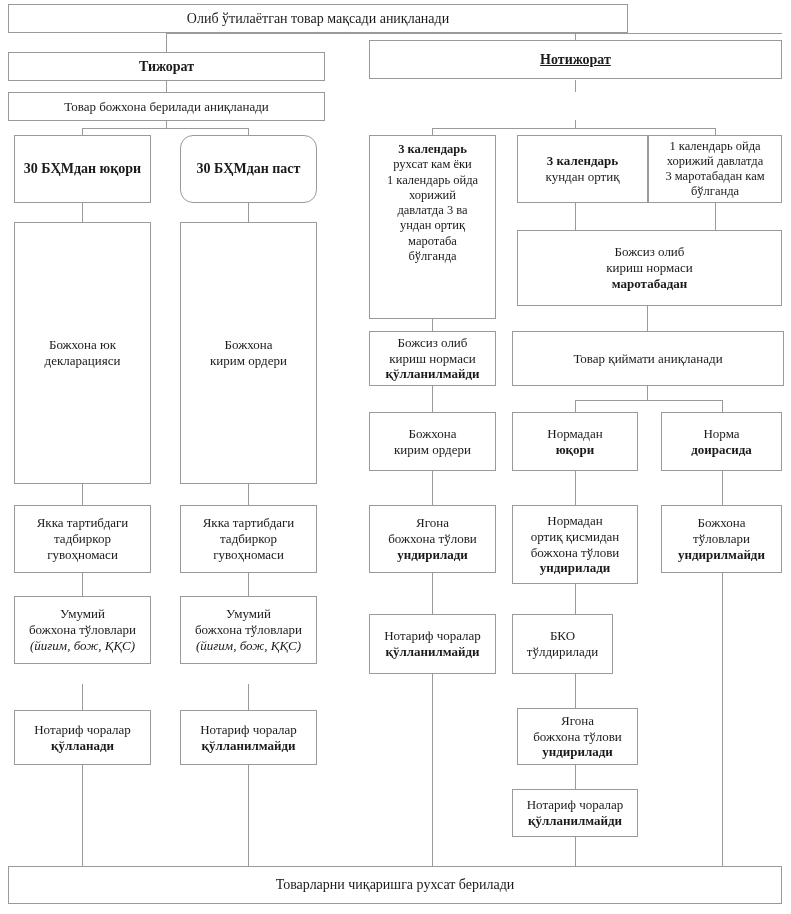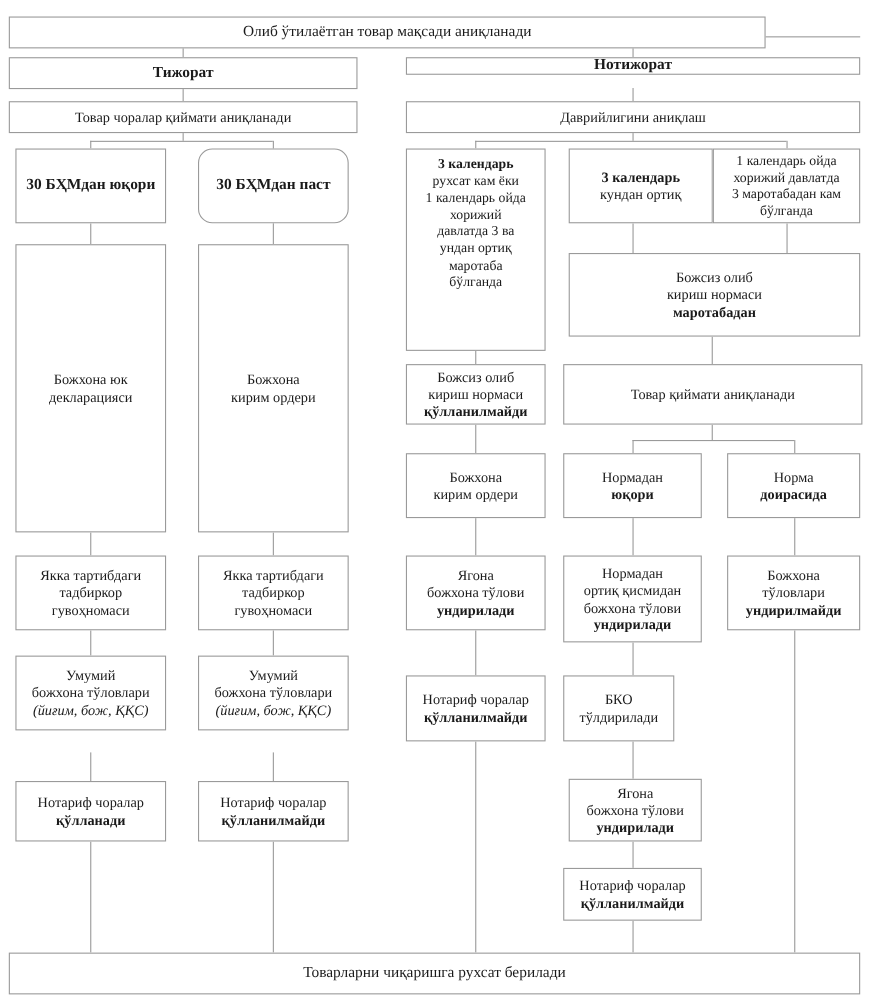--- a/index.html
+++ b/index.html
@@ -113,39 +113,36 @@
   <div class="conn vline" style="left:575px; top:674px; height:34px;"></div>
 
   <div class="conn vline" style="left:575px; top:765px; height:24px;"></div>
 
   <div class="conn vline" style="left:575px; top:837px; height:29px;"></div>
 
   <div class="conn vline" style="left:722px; top:471px; height:34px;"></div>
 
   <div class="conn vline" style="left:722px; top:573px; height:293px;"></div>
 
-  <div class="box f14" style="left:8px; top:15px; width:688px; height:29px;text-align:center;">
+  <div class="box f14" style="left:8px; top:4px; width:620px; height:29px;text-align:center;">
     <span>Олиб ўтилаётган товар мақсади аниқланади</span>
   </div>
 
   <div class="box f14 bold" style="left:8px; top:52px; width:317px; height:29px;">
     <span>Тижорат</span>
   </div>
 
-  <div class="box f14 bold" style="left:369px; top:52px; width:413px; height:16px;">
+  <div class="box f14 bold" style="left:369px; top:40px; width:413px; height:39px;text-decoration:underline;">
     <span>Нотижорат</span>
   </div>
 
   <div class="box f13" style="left:8px; top:92px; width:317px; height:29px;">
-    <span>Товар чоралар қиймати аниқланади</span>
-  </div>
-
-  <div class="box f13" style="left:369px; top:92px; width:413px; height:29px;">
-    <span>Даврийлигини аниқлаш</span>
-  </div>
+    <span>Товар божхона берилади аниқланади</span>
+  </div>
+
 
   <div class="box f14 bold" style="left:14px; top:135px; width:137px; height:68px;">
     <span>30 БҲМдан юқори</span>
   </div>
 
   <div class="box f14 bold" style="left:180px; top:135px; width:137px; height:68px;border-radius:13px;">
     <span>30 БҲМдан паст</span>
   </div>
 
   <div class="box f13" style="left:14px; top:222px; width:137px; height:262px;">

